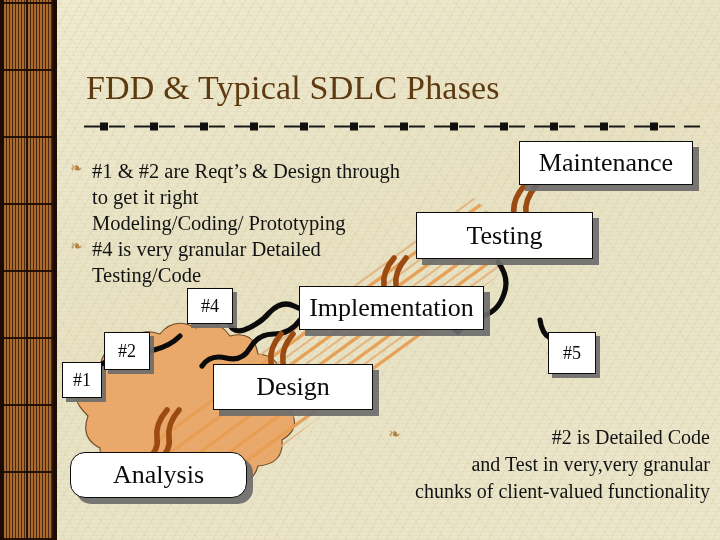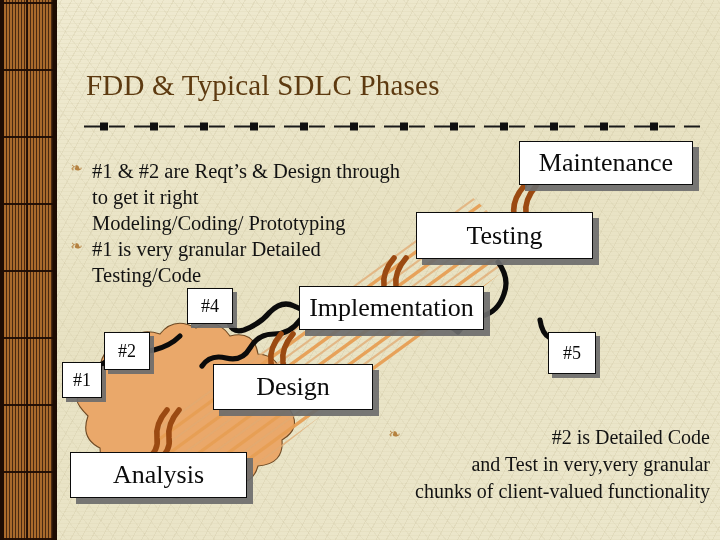--- a/index.html
+++ b/index.html
@@ -32,21 +32,21 @@
       linear-gradient(180deg,#b5762f 0%,#8a5526 25%,#5e3518 52%,#bd7c33 72%,#935c28 100%);
     background-size:auto,auto,3px 3px,auto,auto,auto,auto;
     box-shadow:inset -2px 0 0 #241005, inset 2px 0 0 #241005;
   }
   #leftband .edge{position:absolute;top:0;bottom:0;width:4px;background:#1d0c03;}
   #leftband .edge.l{left:0;} #leftband .edge.r{right:0;}
 
   
   #title{
     position:absolute;left:86px;top:70px;width:610px;
-    font-size:29px;line-height:1.05;color:#5d3a10;
+    font-size:34px;line-height:1.05;color:#5d3a10;
     letter-spacing:.2px;white-space:nowrap;
   }
   #rule{position:absolute;left:84px;top:122px;width:616px;height:9px;}
 
   
   .bulletblock{position:absolute;color:#121212;}
   #blk1{left:92px;top:158px;width:400px;font-size:20.5px;line-height:26px;}
   #blk2{left:410px;top:424px;width:300px;font-size:20px;line-height:27px;text-align:right;}
   .bl{display:block;position:relative;}
   .bl .bul{
@@ -65,21 +65,21 @@
   .numbox{
     position:absolute;background:#ffffff;border:1.3px solid #0b0b0b;color:#0b0b0b;
     display:flex;align-items:center;justify-content:center;
     box-shadow:4px 4px 0 rgba(108,108,108,.92);font-size:18px;
   }
 
   #b-maint{left:519px;top:141px;width:172px;height:42px;}
   #b-test{left:416px;top:212px;width:175px;height:45px;}
   #b-impl{left:299px;top:286px;width:183px;height:42px;}
   #b-design{left:213px;top:364px;width:158px;height:44px;}
-  #b-analysis{left:70px;top:452px;width:175px;height:44px;}
+  #b-analysis{left:70px;top:452px;width:175px;height:44px;border-radius:15px;}
 
   #n1{left:62px;top:362px;width:38px;height:34px;}
   #n2{left:104px;top:332px;width:44px;height:36px;}
   #n4{left:187px;top:288px;width:44px;height:34px;}
   #n5{left:548px;top:332px;width:46px;height:40px;}
 
   .svgl{position:absolute;left:0;top:0;width:720px;height:540px;pointer-events:none;}
 </style>
 </head>
 <body>
@@ -172,21 +172,21 @@
 
   <div class="bulletblock" id="blk1">
     <div class="bl">
       <span class="bul">❧</span>
       <span class="cont">#1 &amp; #2 are Reqt’s &amp; Design through</span>
       <span class="cont">to get it right</span>
       <span class="cont">Modeling/Coding/ Prototyping</span>
     </div>
     <div class="bl">
       <span class="bul">❧</span>
-      <span class="cont">#1 is very granular Detailed</span>
+      <span class="cont">#4 is very granular Detailed</span>
       <span class="cont">Testing/Code</span>
     </div>
   </div>
 
   <div class="bulletblock" id="blk2">
     <div class="bl">
       <span class="bul">❧</span>
       <span class="cont">#2 is Detailed Code</span>
       <span class="cont">and Test in very,very granular</span>
       <span class="cont">chunks of client-valued functionality</span>

